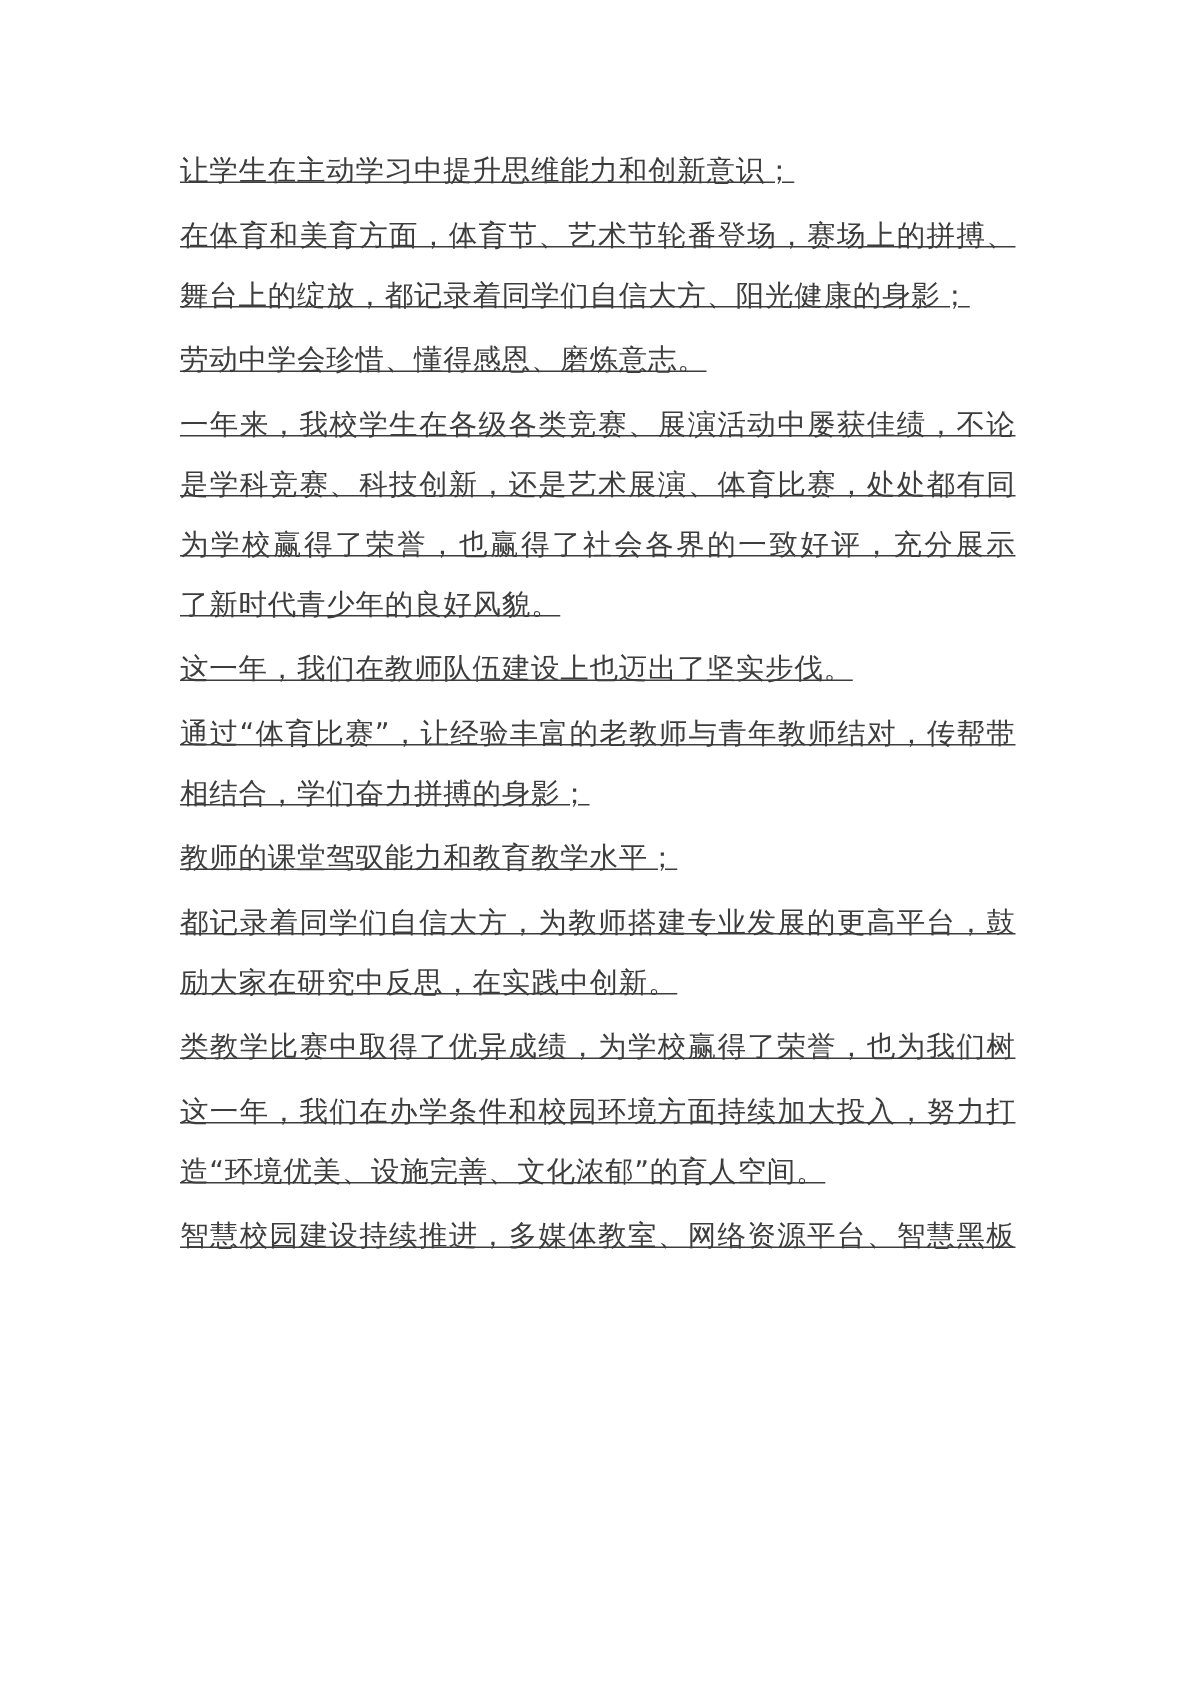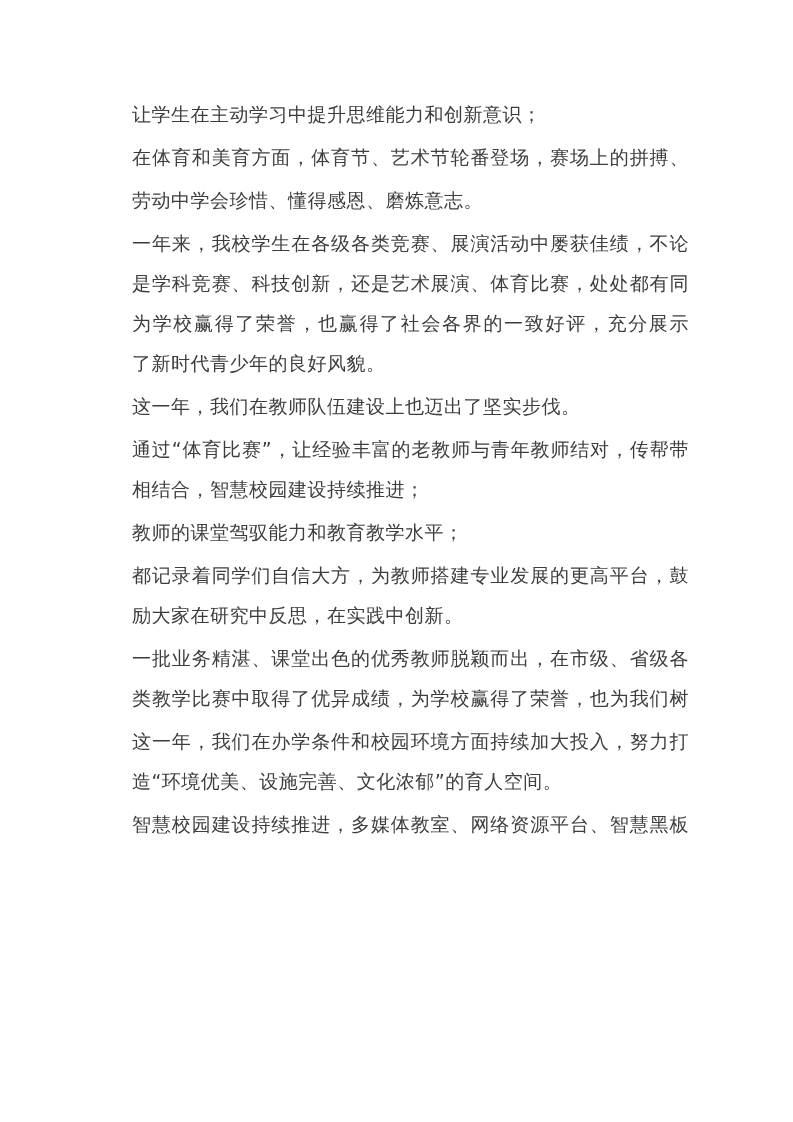--- a/index.html
+++ b/index.html
@@ -11,23 +11,24 @@
     font-family: "DejaVu Sans", sans-serif;
     overflow: hidden;
   }
   .page {
     position: absolute;
     inset: 0;
     background: #ffffff;
   }
   .text-block {
     position: absolute;
-    left: 132px;
+    left: 120px;
     top: 94px;
     width: 557px;
+    text-decoration: underline;
   }
   .paragraph {
     margin: 0 0 3px 0;
   }
   .paragraph:last-child { margin-bottom: 0; }
   .line {
     font-size: 19px;
     line-height: 40px;
     height: 40px;
     color: #3d3d3d;
@@ -47,46 +48,46 @@
 </head>
 <body>
 
 <div class="page">
   <div class="text-block" style="color: rgb(61, 61, 61);">
       <div class="paragraph">
         <div class="line">让学生在主动学习中提升思维能力和创新意识；</div>
       </div>
       <div class="paragraph">
         <div class="line fill">在体育和美育方面，体育节、艺术节轮番登场，赛场上的拼搏、</div>
+        <div class="line">舞台上的绽放，都记录着同学们自信大方、阳光健康的身影；</div>
       </div>
       <div class="paragraph">
         <div class="line">劳动中学会珍惜、懂得感恩、磨炼意志。</div>
       </div>
       <div class="paragraph">
         <div class="line fill">一年来，我校学生在各级各类竞赛、展演活动中屡获佳绩，不论</div>
         <div class="line fill">是学科竞赛、科技创新，还是艺术展演、体育比赛，处处都有同</div>
         <div class="line fill">为学校赢得了荣誉，也赢得了社会各界的一致好评，充分展示</div>
         <div class="line">了新时代青少年的良好风貌。</div>
       </div>
       <div class="paragraph">
         <div class="line">这一年，我们在教师队伍建设上也迈出了坚实步伐。</div>
       </div>
       <div class="paragraph">
         <div class="line fill">通过“体育比赛”，让经验丰富的老教师与青年教师结对，传帮带</div>
-        <div class="line">相结合，智慧校园建设持续推进；</div>
+        <div class="line">相结合，学们奋力拼搏的身影；</div>
       </div>
       <div class="paragraph">
         <div class="line">教师的课堂驾驭能力和教育教学水平；</div>
       </div>
       <div class="paragraph">
         <div class="line fill">都记录着同学们自信大方，为教师搭建专业发展的更高平台，鼓</div>
         <div class="line">励大家在研究中反思，在实践中创新。</div>
       </div>
       <div class="paragraph">
-        <div class="line fill">一批业务精湛、课堂出色的优秀教师脱颖而出，在市级、省级各</div>
         <div class="line fill">类教学比赛中取得了优异成绩，为学校赢得了荣誉，也为我们树</div>
       </div>
       <div class="paragraph">
         <div class="line fill">这一年，我们在办学条件和校园环境方面持续加大投入，努力打</div>
         <div class="line">造“环境优美、设施完善、文化浓郁”的育人空间。</div>
       </div>
       <div class="paragraph">
         <div class="line fill">智慧校园建设持续推进，多媒体教室、网络资源平台、智慧黑板</div>
       </div>
     </div>

